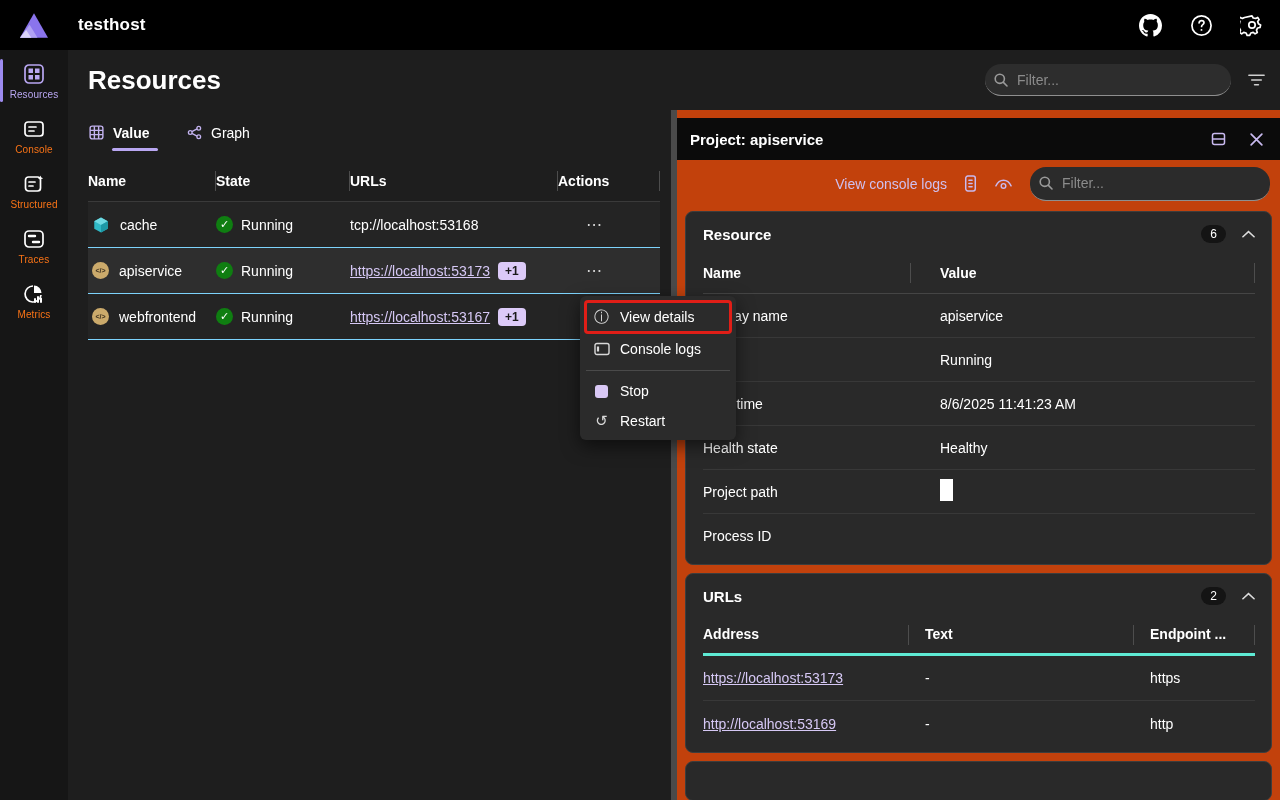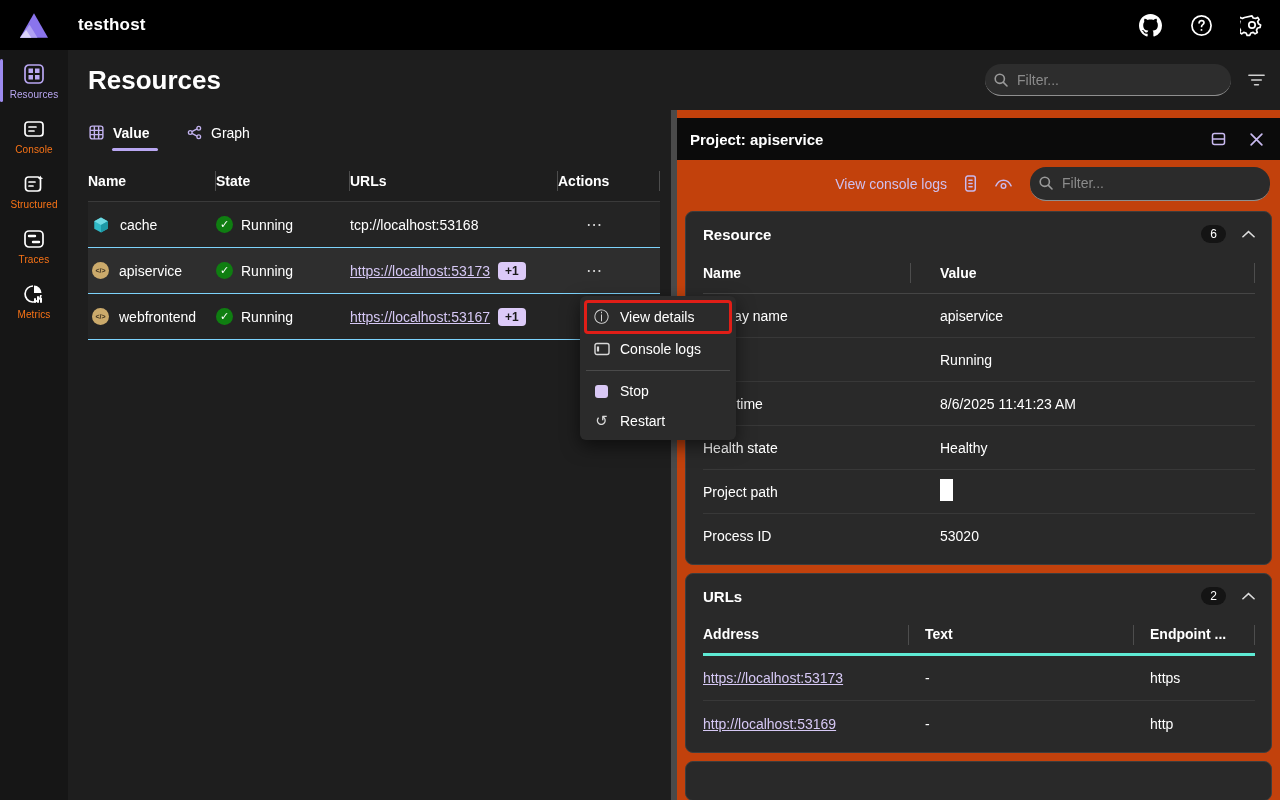--- a/index.html
+++ b/index.html
@@ -408,21 +408,20 @@
           <div class="kv-row">
             <div class="cell">Health state</div>
             <div class="val"><span>Healthy</span></div>
           </div>
           <div class="kv-row">
             <div class="cell">Project path</div>
             <div class="val"><span class="masked-block"></span></div>
           </div>
           <div class="kv-row">
             <div class="cell">Process ID</div>
-            <div class="val"><span>53020</span></div>
           </div>
         </div>
     </div>
   </section>
 
   <section class="card">
     <div class="card-head">
       <span class="card-title">URLs</span>
       <span class="card-head-right">
         <span class="count-pill">2</span>

